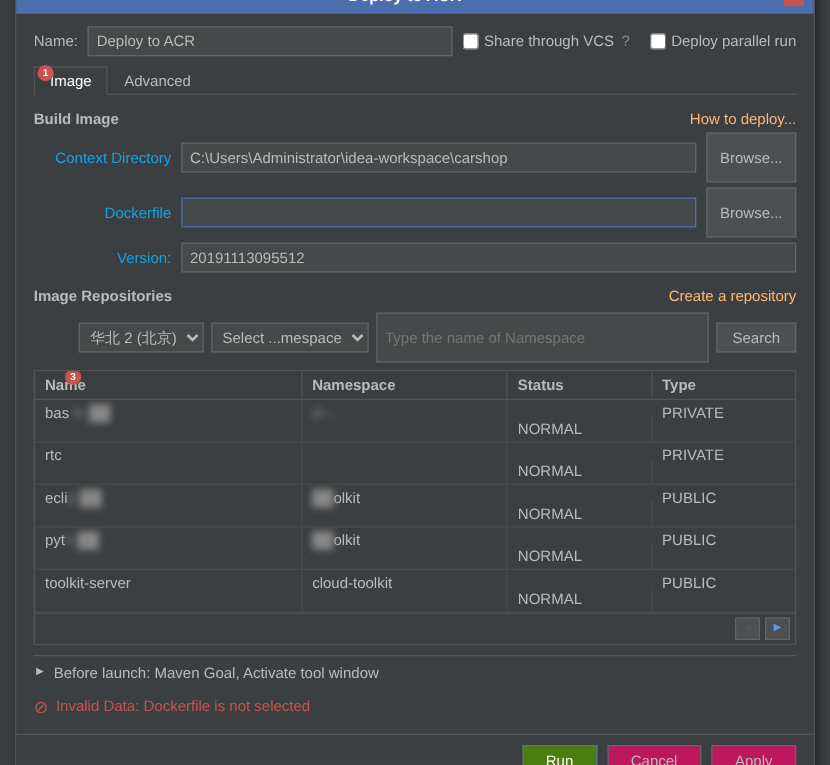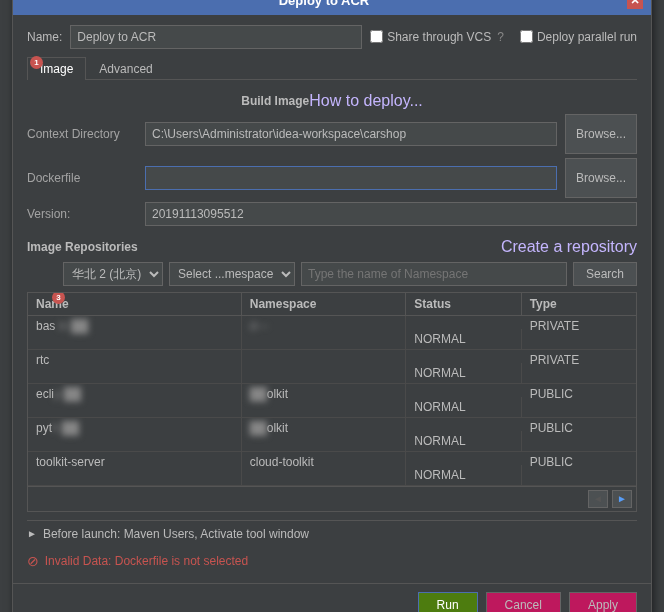--- a/index.html
+++ b/index.html
@@ -77,21 +77,20 @@
       font-size: 12px;
       height: 24px;
     }
     .checkboxes {
       display: flex;
       align-items: center;
       gap: 16px;
     }
     .checkbox-label {
       display: flex;
-      align-items: center;
       gap: 4px;
       color: #bbb;
       font-size: 12px;
     }
     .checkbox-label input[type=checkbox] {
       accent-color: #4b6eaf;
     }
     .tabs-row {
       display: flex;
       align-items: center;
@@ -109,46 +108,46 @@
       margin-bottom: -1px;
       position: relative;
     }
     .tab.active {
       background: #3c3f41;
       border-color: #555;
       color: #fff;
     }
     .section-header {
       display: flex;
-      justify-content: center;
+      justify-content: space-between;
       align-items: center;
       margin-bottom: 4px;
     }
     .section-title {
       color: #bbb;
       font-size: 12px;
       font-weight: bold;
     }
     .link-text {
-      color: #c4b5fd;
-      font-size: 16px;
+      color: #fdba74;
+      font-size: 12px;
       cursor: pointer;
       text-decoration: none;
     }
     .form-row {
       display: flex;
       align-items: center;
       gap: 8px;
       margin-bottom: 4px;
     }
     .form-label {
       width: 110px;
-      color: #a3a3a3;
-      font-size: 12px;
-      text-align: left;
+      color: #0ea5e9;
+      font-size: 12px;
+      text-align: right;
       flex-shrink: 0;
     }
     .form-input {
       flex: 1;
       background: #45494a;
       border: 1px solid #646464;
       color: #bbb;
       padding: 3px 6px;
       font-size: 12px;
       height: 24px;
@@ -203,21 +202,21 @@
       cursor: pointer;
       min-width: 100px;
     }
     .namespace-input {
       flex: 1;
       background: #45494a;
       border: 1px solid #646464;
       color: #666;
       padding: 2px 6px;
       font-size: 12px;
-      height: 24px;
+      height: 40px;
     }
     .search-btn {
       background: #4c5052;
       border: 1px solid #646464;
       color: #bbb;
       padding: 2px 12px;
       font-size: 12px;
       cursor: pointer;
       height: 24px;
     }
@@ -503,21 +502,21 @@
         </div>
         <div class="nav-arrows">
           <button class="nav-arrow disabled">◄</button>
           <button class="nav-arrow" style="color:#589df6">►</button>
         </div>
       </div>
     </div>
 
     <div class="before-launch">
       <span class="before-launch-toggle">►</span>
-      <span>Before launch: Maven Users, Activate tool window</span>
+      <span>Before launch: Maven Goal, Activate tool window</span>
     </div>
 
     <div class="error-row">
       <span class="error-icon">⊘</span>
       <span class="error-text">Invalid Data: Dockerfile is not selected</span>
     </div>
 
   </div>
 
   <div class="dialog-footer">

